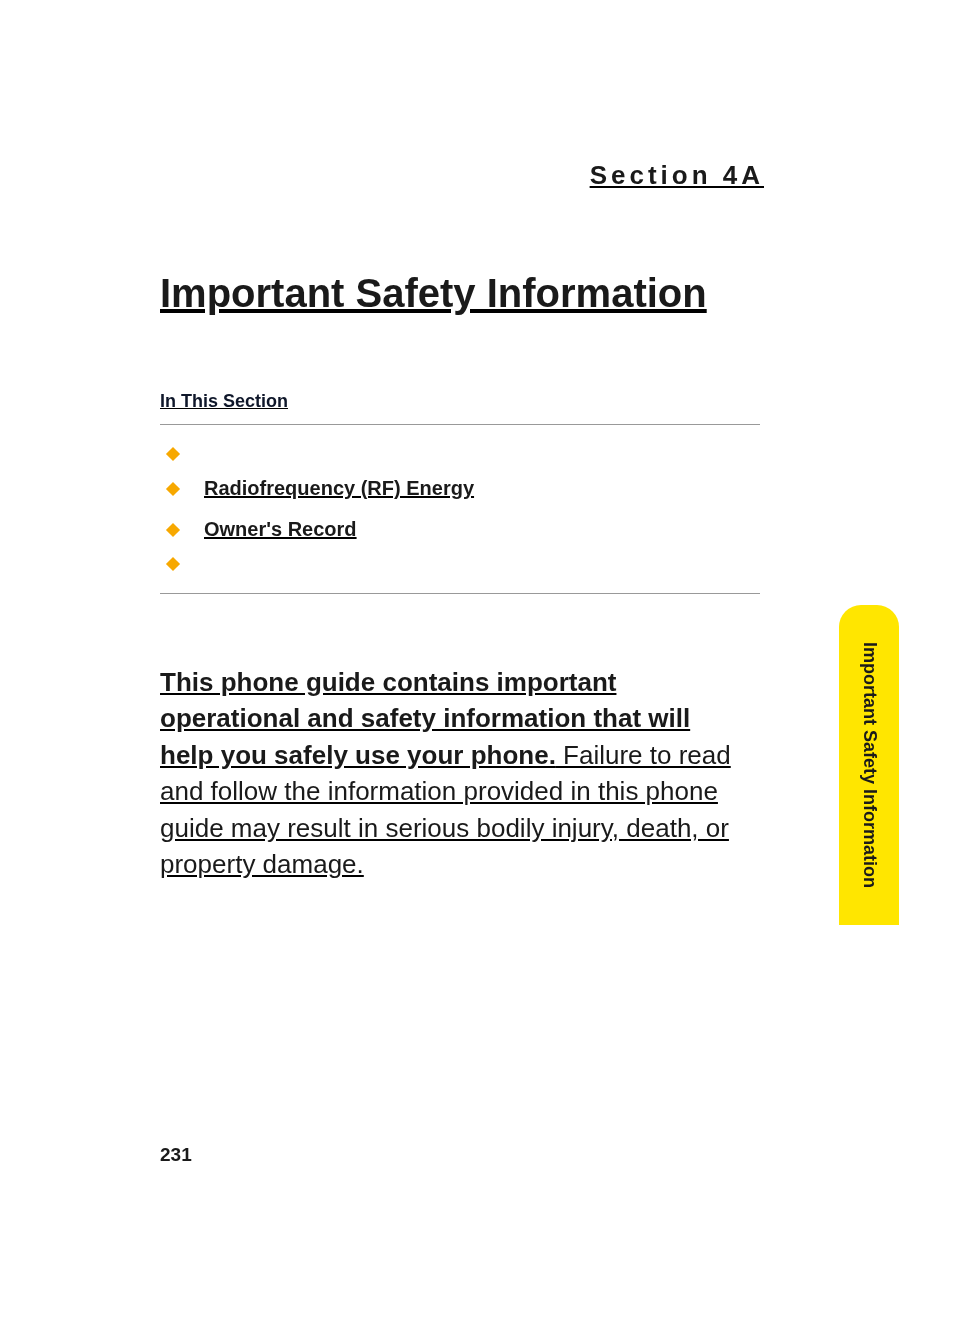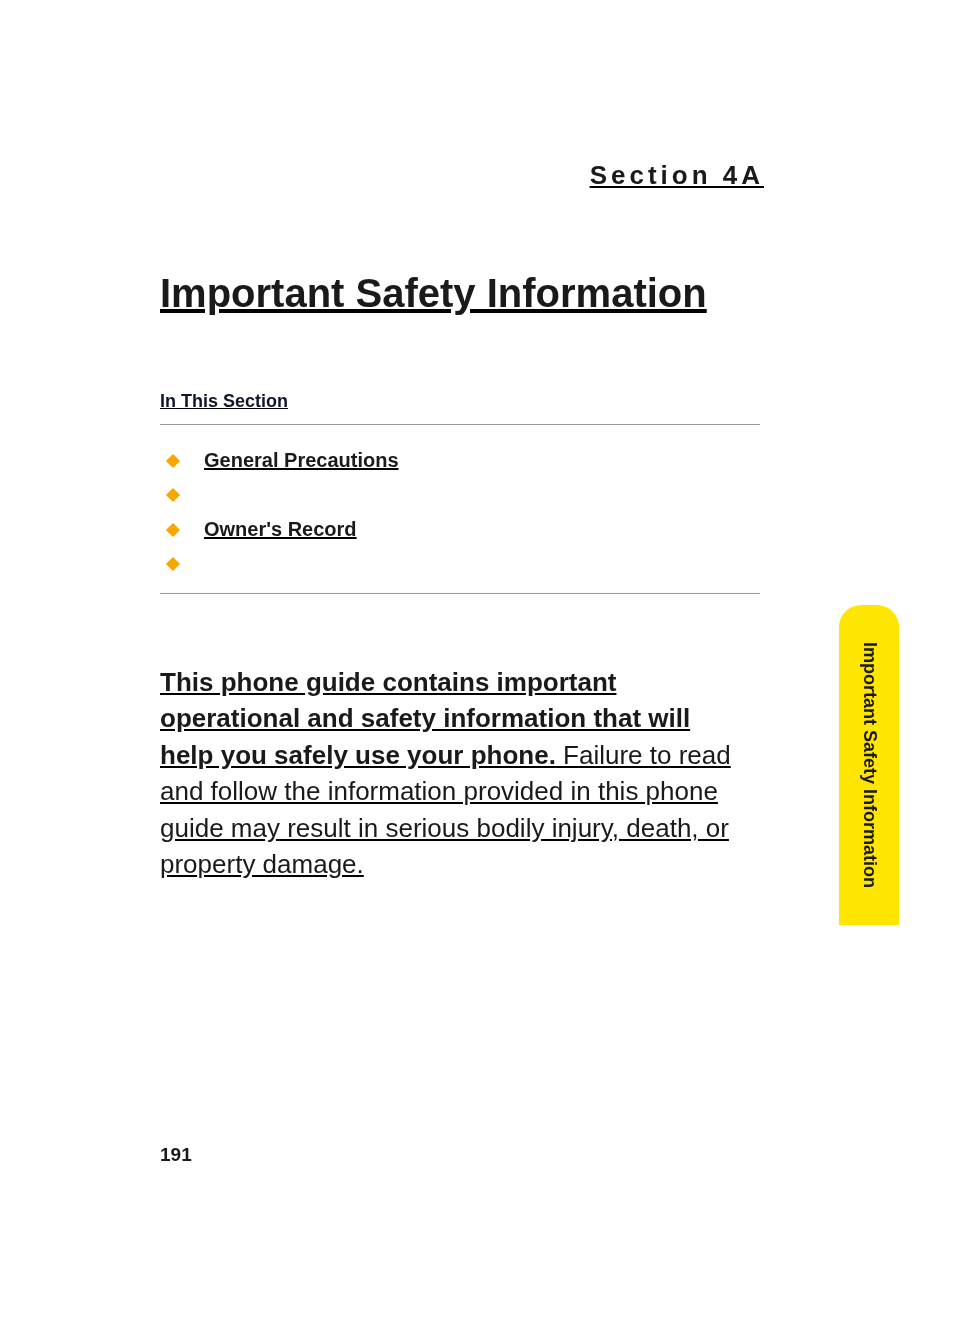--- a/index.html
+++ b/index.html
@@ -144,24 +144,24 @@
 
   <h1 class="main-title">Important Safety Information</h1>
 
   <h2 class="sub-heading">In This Section</h2>
 
   <hr class="divider">
 
   <ul class="toc-list">
     <li class="toc-item">
       <span class="bullet"></span>
-      <span class="toc-text">General Precautions</span>
     </li>
     <li class="toc-item">
       <span class="bullet"></span>
+      <span class="toc-text">Radiofrequency (RF) Energy</span>
     </li>
     <li class="toc-item">
       <span class="bullet"></span>
       <span class="toc-text">Owner's Record</span>
     </li>
     <li class="toc-item">
       <span class="bullet"></span>
     </li>
   </ul>
 
@@ -169,15 +169,15 @@
 
   <p class="body-para">
     <span class="body-bold">This phone guide contains important operational and safety information that will help you safely use your phone.</span><span> Failure to read and follow the information provided in this phone guide may result in serious bodily injury, death, or property damage.</span>
   </p>
 
   <div class="side-tab">
     <span class="side-tab-text">Important Safety Information</span>
   </div>
 
   <div class="footer">
-    <span class="page-num">191</span>
+    <span class="page-num">231</span>
   </div>
 </div>
 
 </body></html>

